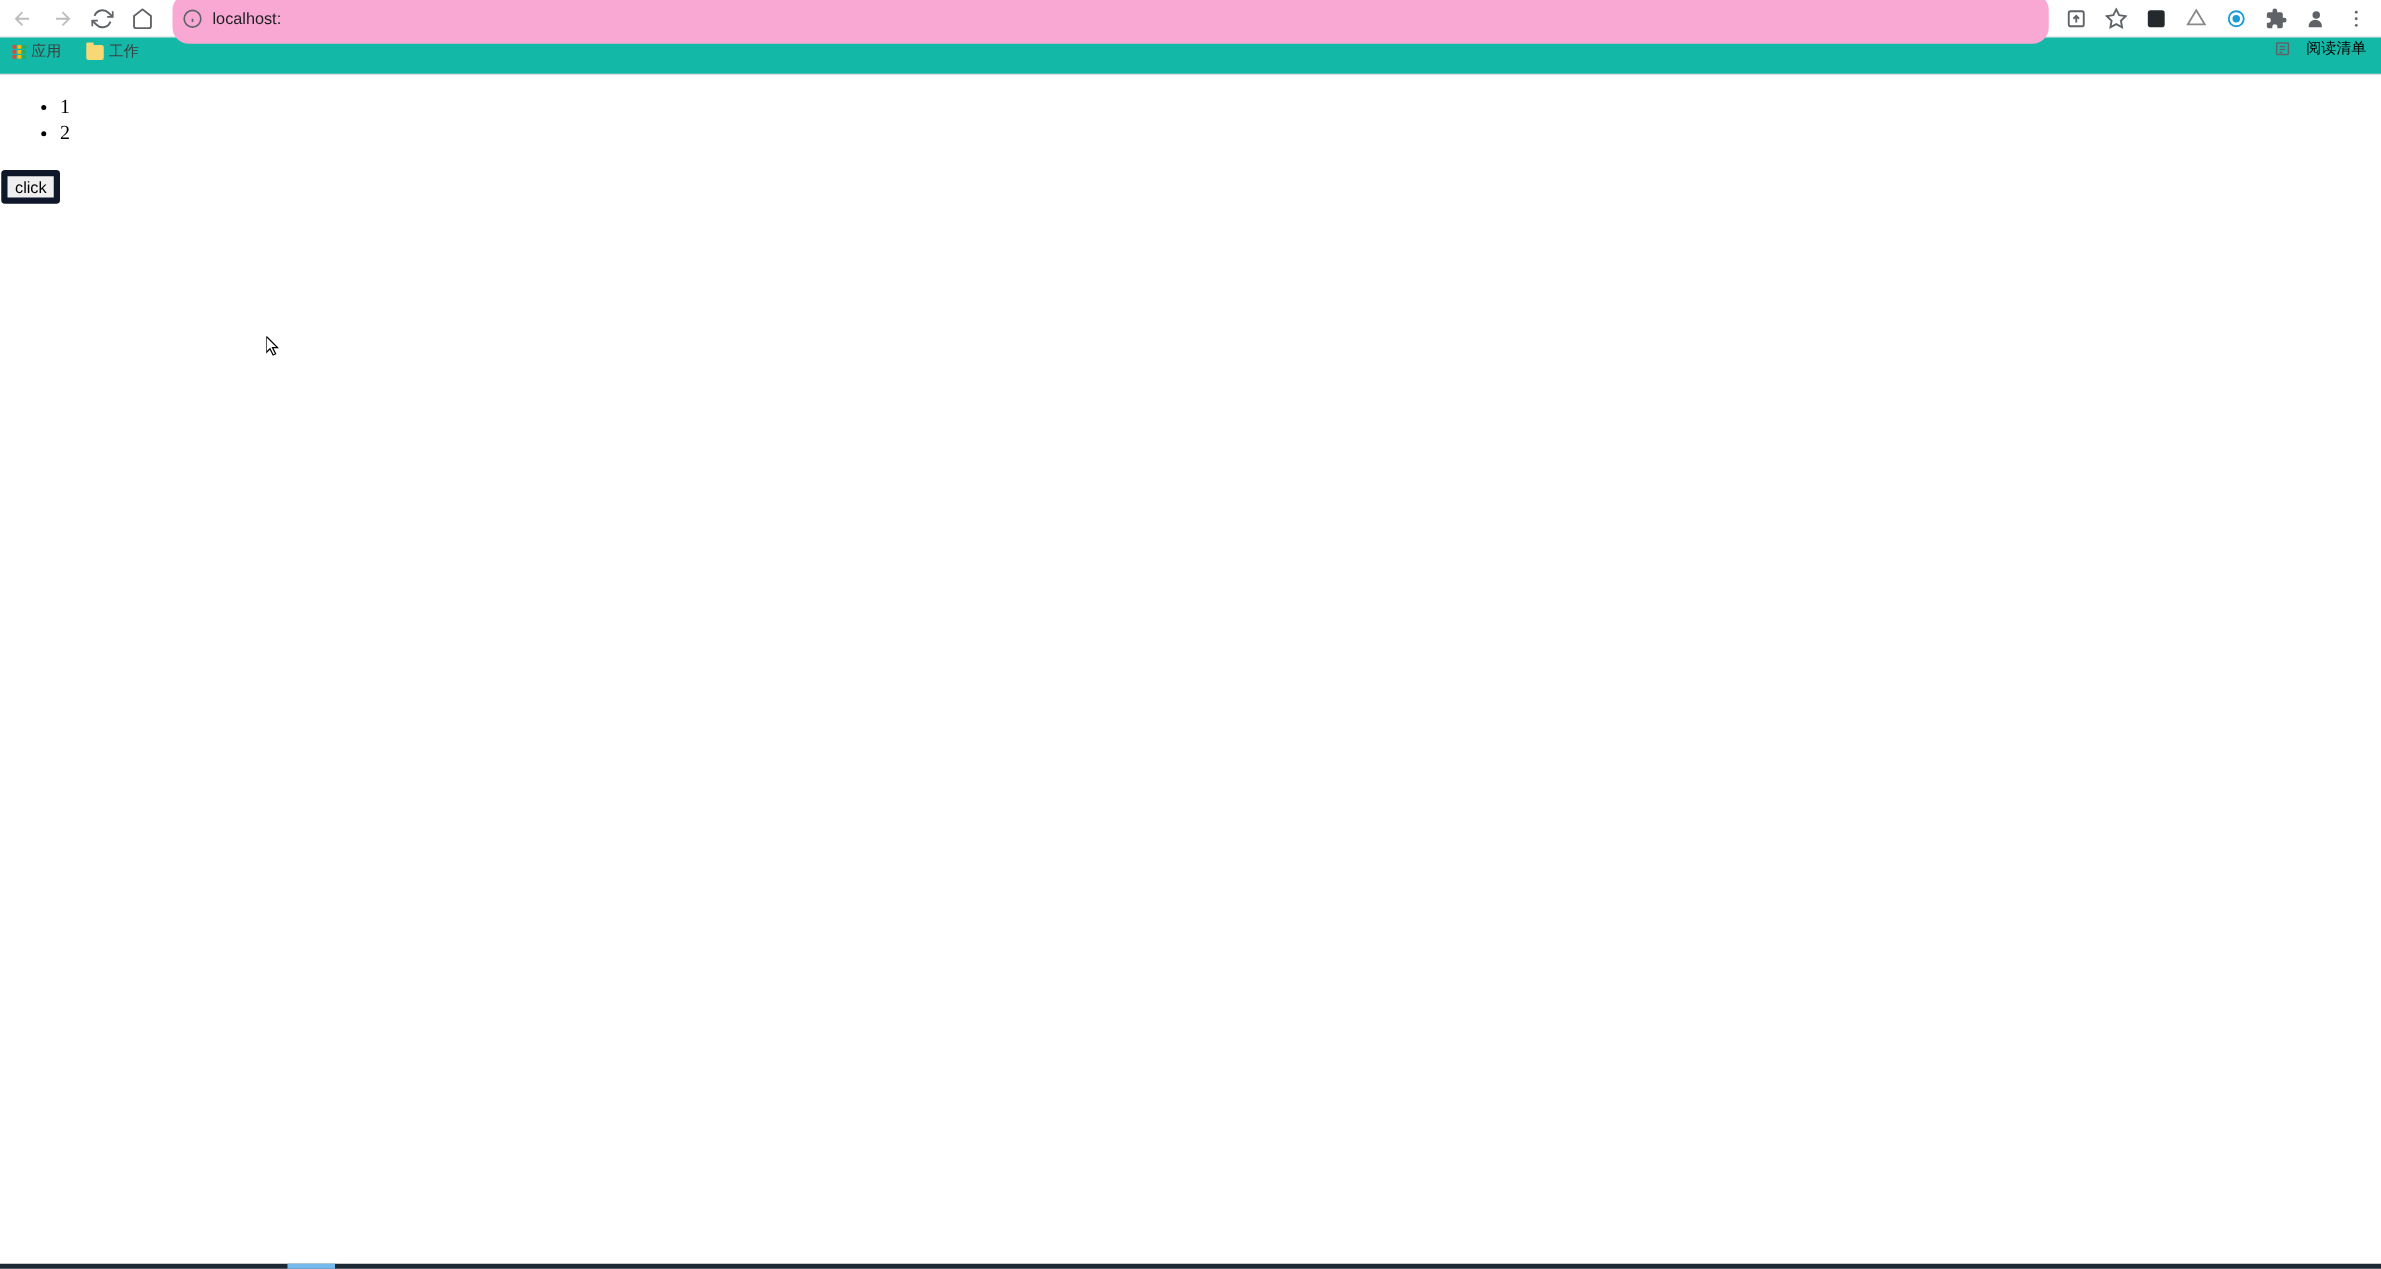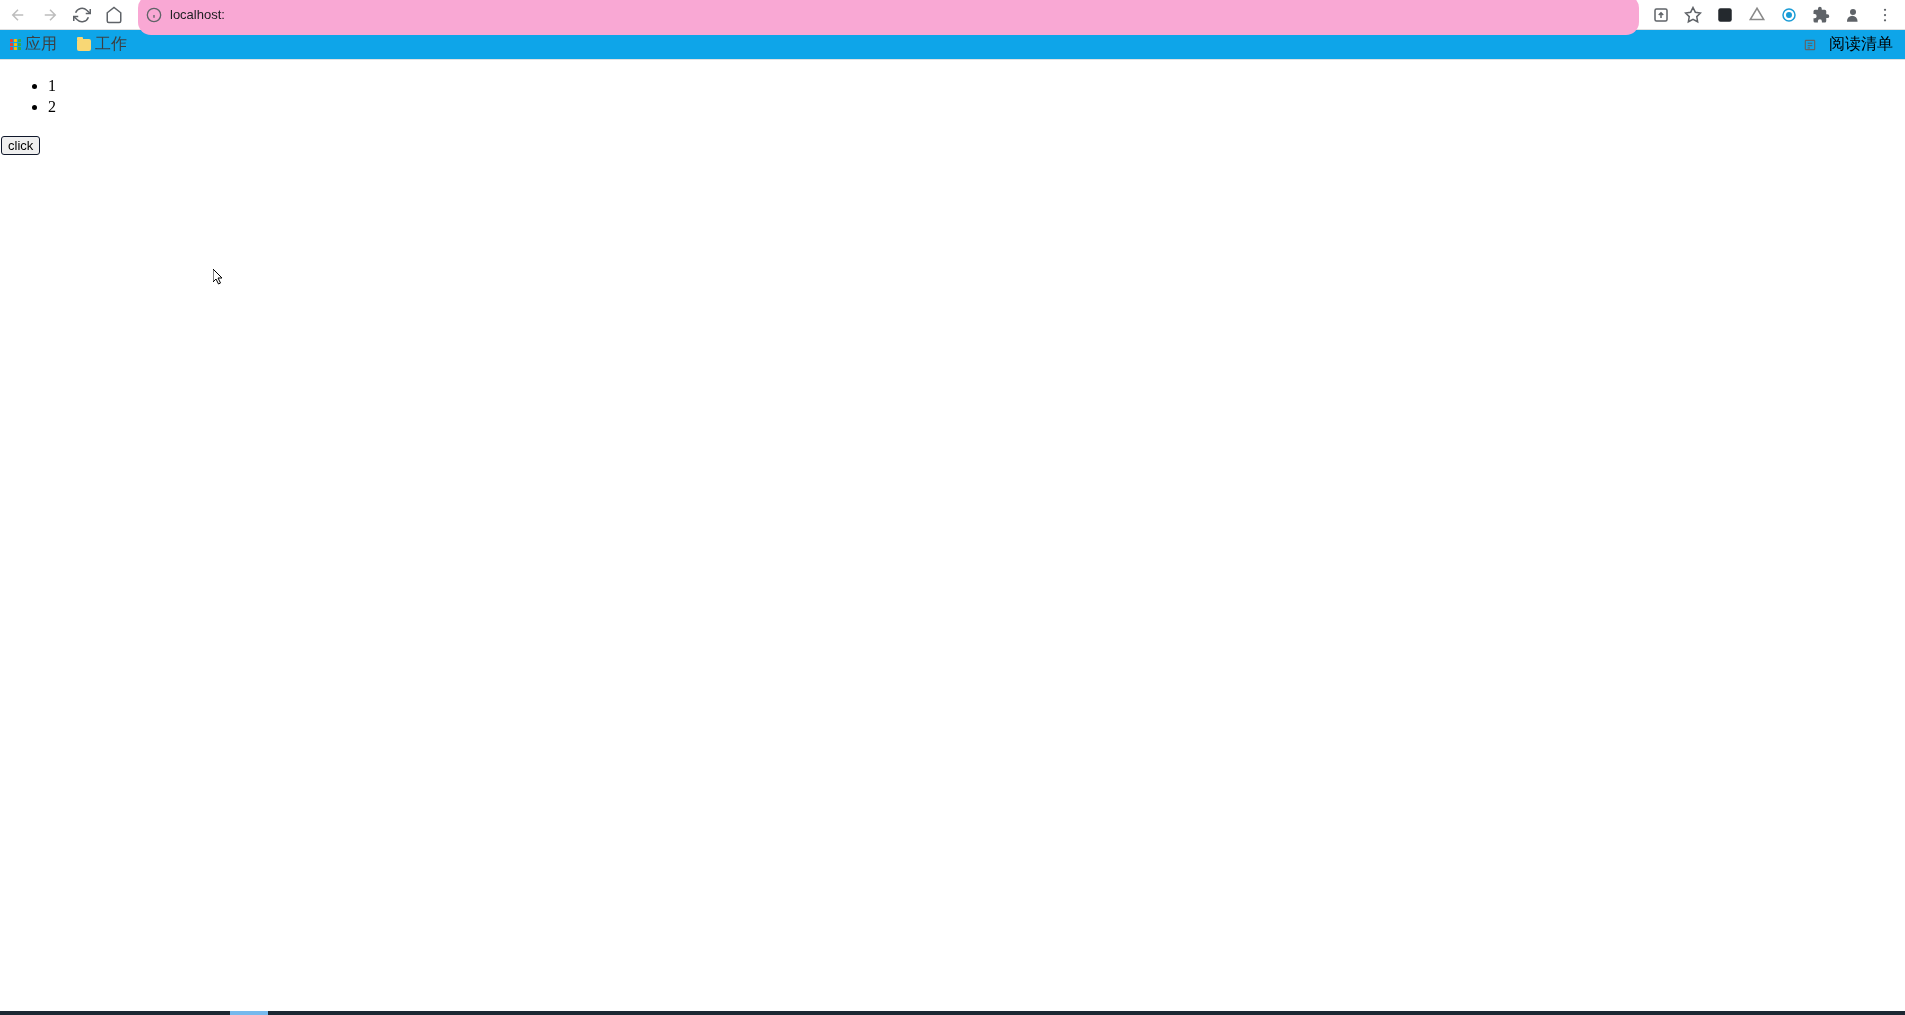--- a/index.html
+++ b/index.html
@@ -87,27 +87,27 @@
       border-radius: 50%;
     }
     .toolbar-icon svg {
       width: 18px;
       height: 18px;
     }
     
     
     .bookmarks-bar {
       height: 30px;
-      background: #0ea5e9;
+      background: #14b8a6;
       border-bottom: 1px solid #e0e0e0;
       display: flex;
-      align-items: center;
+      align-items: flex-start;
       padding: 0 4px;
       gap: 8px;
-      font-size: 16px;
+      font-size: 12px;
     }
     .bookmark-item {
       display: flex;
       align-items: center;
       gap: 4px;
       padding: 3px 6px;
       cursor: pointer;
       color: #3c4043;
       border-radius: 4px;
     }
@@ -167,21 +167,21 @@
     }
     .page-content ul li {
       line-height: 1.3;
       list-style-type: disc;
     }
     .page-content button {
       font-family: Arial, sans-serif;
       font-size: 13px;
       padding: 1px 6px;
       background: #efefef;
-      border: 1px solid #0f172a;
+      border: 5px solid #0f172a;
       border-radius: 3px;
       cursor: pointer;
       margin-left: -7px;
       margin-top: 10px;
     }
     
     
     .cursor {
       position: absolute;
       left: 213px;

